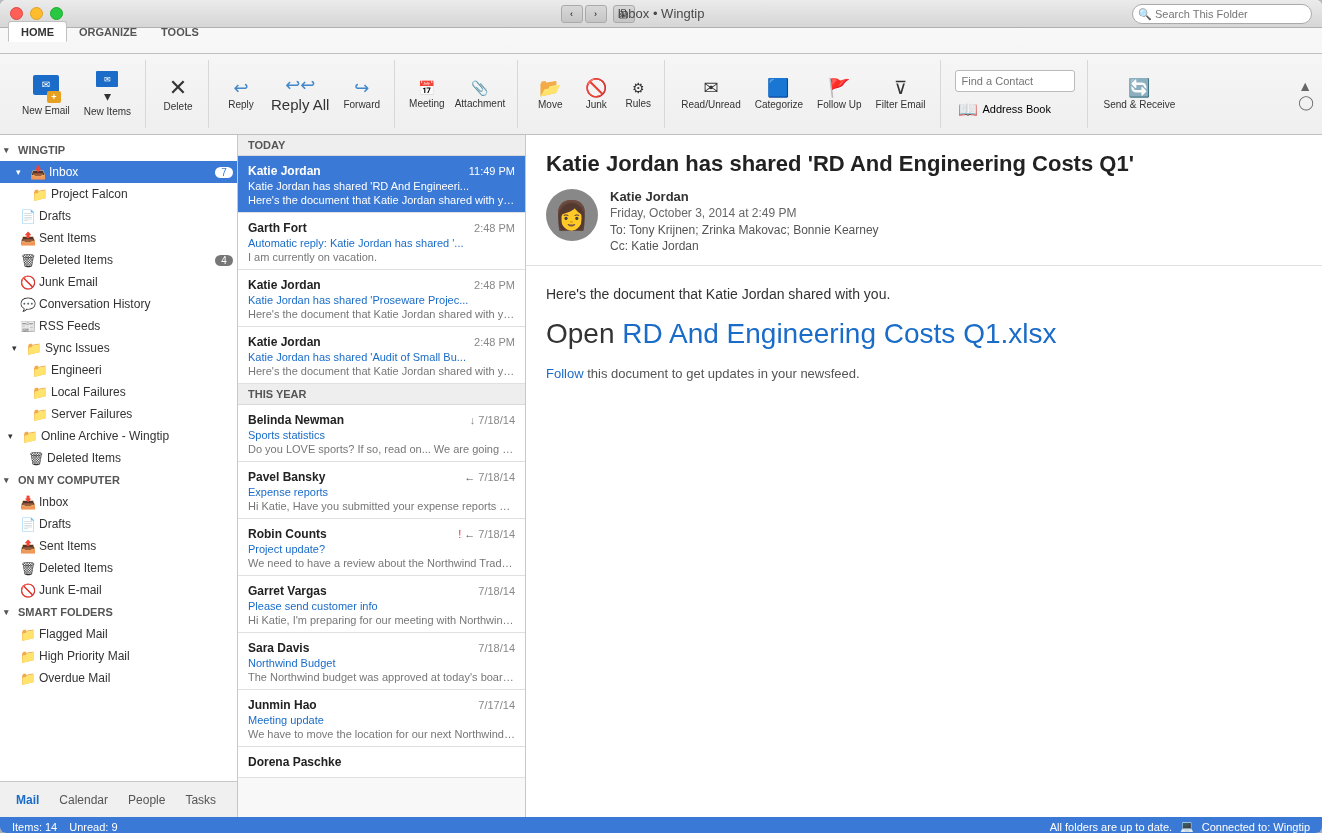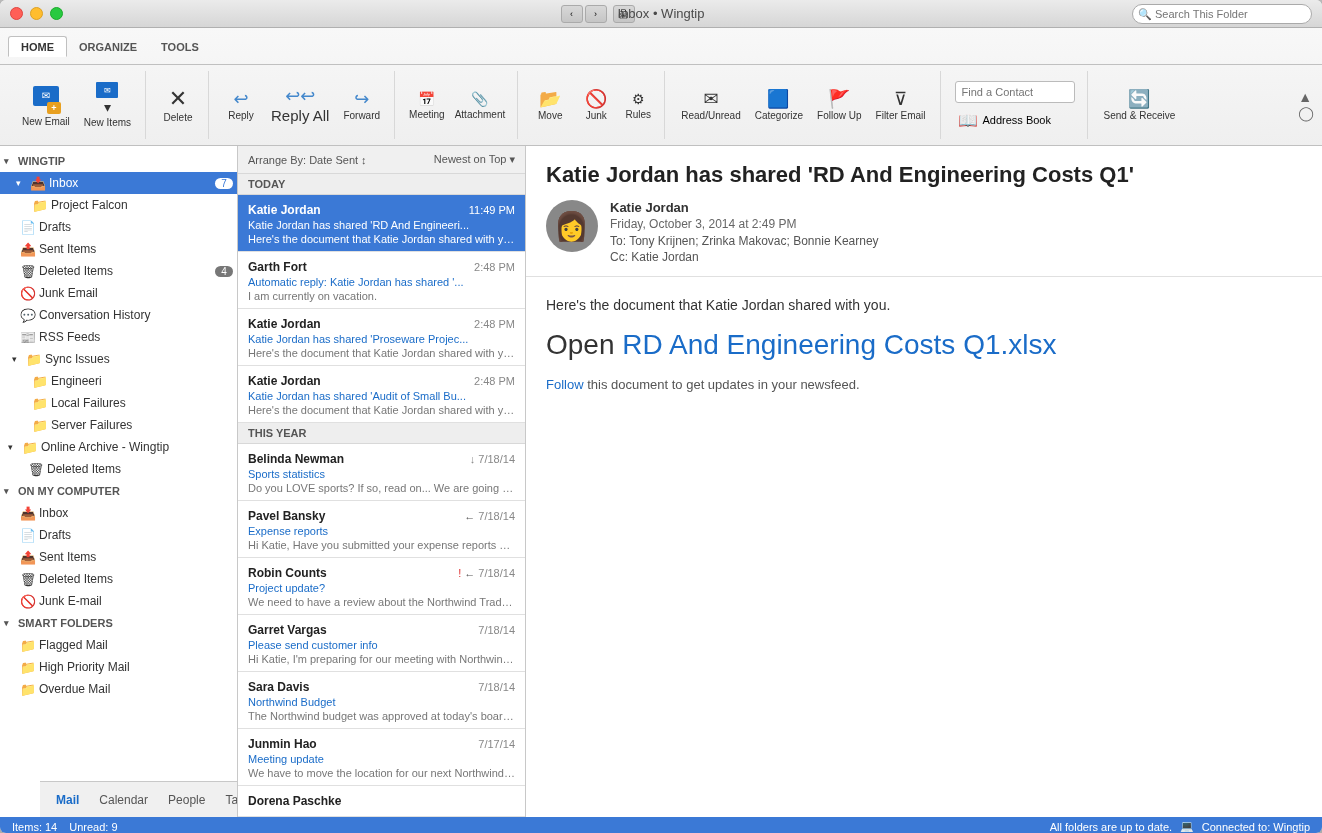--- a/index.html
+++ b/index.html
@@ -16,21 +16,21 @@
     .titlebar-title { font-size: 13px; color: #4a4a4a; font-weight: 500; position: absolute; left: 50%; transform: translateX(-50%); }
     .titlebar-controls { display: flex; gap: 6px; align-items: center; }
     .titlebar-nav { display: flex; gap: 2px; }
     .titlebar-nav-btn { width: 22px; height: 18px; background: linear-gradient(to bottom, #d8d8d8, #c5c5c5); border: 1px solid #aaa; border-radius: 3px; display: flex; align-items: center; justify-content: center; font-size: 9px; cursor: pointer; }
     .search-wrapper { position: relative; }
     .search-wrapper input { width: 180px; height: 20px; background: white; border: 1px solid #aaa; border-radius: 10px; padding: 0 8px 0 22px; font-size: 11px; outline: none; }
     .search-icon-inline { position: absolute; left: 6px; top: 50%; transform: translateY(-50%); font-size: 11px; color: #888; }
 
     
     .ribbon { background: linear-gradient(to bottom, #f8f8f8, #efefef); border-bottom: 1px solid #c0c0c0; flex-shrink: 0; }
-    .ribbon-tabs { display: flex; align-items: center; padding: 18px 8px; height: 26px; border-bottom: 1px solid #c0c0c0; }
+    .ribbon-tabs { display: flex; align-items: flex-end; padding: 12px 8px; height: 26px; border-bottom: 1px solid #c0c0c0; }
     .ribbon-tab { padding: 4px 12px 3px; font-size: 11px; font-weight: 600; cursor: pointer; border-radius: 3px 3px 0 0; }
     .ribbon-tab.active { background: white; border: 1px solid #c0c0c0; border-bottom: 1px solid white; margin-bottom: -1px; color: #333; }
     .ribbon-tab:not(.active) { color: #555; }
     .ribbon-content { display: flex; align-items: center; padding: 4px 8px; height: 80px; gap: 2px; }
     .ribbon-group { display: flex; flex-direction: column; align-items: center; border-right: 1px solid #d8d8d8; padding: 0 8px; height: 68px; }
     .ribbon-group-buttons { display: flex; gap: 2px; flex: 1; align-items: center; }
     .ribbon-btn { display: flex; flex-direction: column; align-items: center; justify-content: center; padding: 2px 6px; cursor: pointer; border-radius: 3px; min-width: 44px; height: 54px; font-size: 10px; color: #333; gap: 2px; }
     .ribbon-btn .icon { font-size: 22px; line-height: 1; }
     .ribbon-btn .label { font-size: 10px; text-align: center; }
     .ribbon-btn-small { display: flex; flex-direction: column; align-items: center; justify-content: center; padding: 2px 4px; cursor: pointer; border-radius: 3px; min-width: 36px; height: 54px; font-size: 10px; color: #333; gap: 2px; }
@@ -46,21 +46,21 @@
     
     .sidebar { width: 238px; background: white; border-right: 1px solid #c8c8c8; display: flex; flex-direction: column; overflow: hidden; flex-shrink: 0; }
     .sidebar-tree { flex: 1; overflow-y: auto; padding: 4px 0; }
     .tree-item { display: flex; align-items: center; padding: 2px 4px; cursor: pointer; font-size: 12px; color: #333; white-space: nowrap; height: 22px; }
     .tree-item.selected { background: #3b79d6; color: white; }
     .tree-item.selected .count-badge { background: white; color: #3b79d6; }
     .tree-toggle { width: 14px; font-size: 9px; flex-shrink: 0; }
     .tree-icon { width: 16px; font-size: 13px; flex-shrink: 0; margin-right: 3px; }
     .tree-label { flex: 1; overflow: hidden; text-overflow: ellipsis; }
     .count-badge { background: #777; color: white; border-radius: 8px; font-size: 10px; padding: 0 5px; min-width: 18px; text-align: center; margin-left: 4px; }
-    .sidebar-nav { height: 36px; background: #f0f0f0; border-top: 1px solid #c8c8c8; display: flex; align-items: center; padding: 0 8px; gap: 4px; margin-left: 40px; }
+    .sidebar-nav { height: 36px; background: #f0f0f0; border-top: 1px solid #c8c8c8; display: flex; align-items: center; padding: 0 8px; gap: 4px; }
     .nav-tab { font-size: 12px; color: #555; padding: 4px 8px; cursor: pointer; border-radius: 3px; }
     .nav-tab.active { color: #1a6cc8; font-weight: 600; }
 
     
     .email-list { width: 288px; border-right: 1px solid #c8c8c8; display: flex; flex-direction: column; flex-shrink: 0; background: #f8f8f8; }
     .list-header { padding: 6px 10px; border-bottom: 1px solid #d8d8d8; display: flex; align-items: center; justify-content: space-between; background: #f0f0f0; height: 30px; }
     .list-header-left { font-size: 11px; color: #555; }
     .list-header-right { font-size: 11px; color: #555; display: flex; align-items: center; gap: 3px; }
     .section-header { padding: 4px 10px; font-size: 11px; font-weight: 600; color: #555; background: #eeeeee; border-bottom: 1px solid #d8d8d8; }
     .email-item { padding: 8px 10px 6px; border-bottom: 1px solid #e0e0e0; cursor: pointer; background: white; }
@@ -380,28 +380,20 @@
         <div class="nav-tab active">Mail</div>
         <div class="nav-tab">Calendar</div>
         <div class="nav-tab">People</div>
         <div class="nav-tab">Tasks</div>
         <div class="nav-tab">Notes</div>
 
       </div>
     </div>
 
     <div class="email-list">
-      <div class="list-header">
-        <span class="list-header-left" style="cursor:pointer">
-          Arrange By: Date Sent ↕
-        </span>
-        <span class="list-header-right" style="cursor:pointer">
-          Newest on Top ▾
-        </span>
-      </div>
 
       <div class="section-header">TODAY</div>
       <div class="email-item selected">
         <div class="email-item-header">
           <span class="email-sender">Katie Jordan</span>
           <span class="email-time">11:49 PM</span>
         </div>
         <div class="email-subject">Katie Jordan has shared 'RD And Engineeri...</div>
         <div class="email-preview">Here's the document that Katie Jordan shared with you...</div>
       </div>

